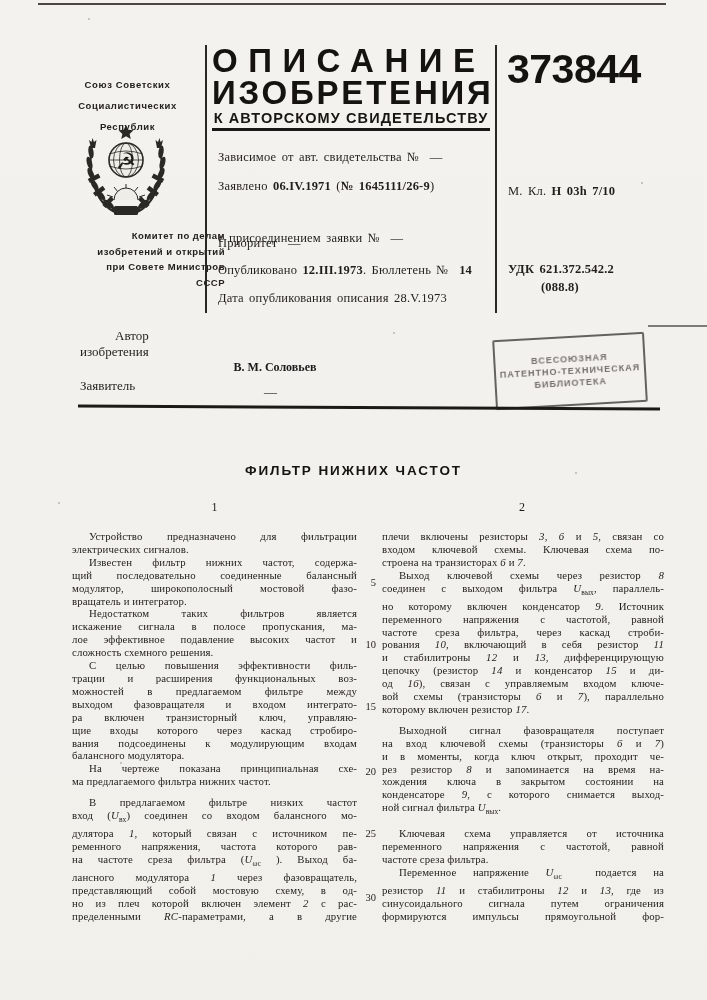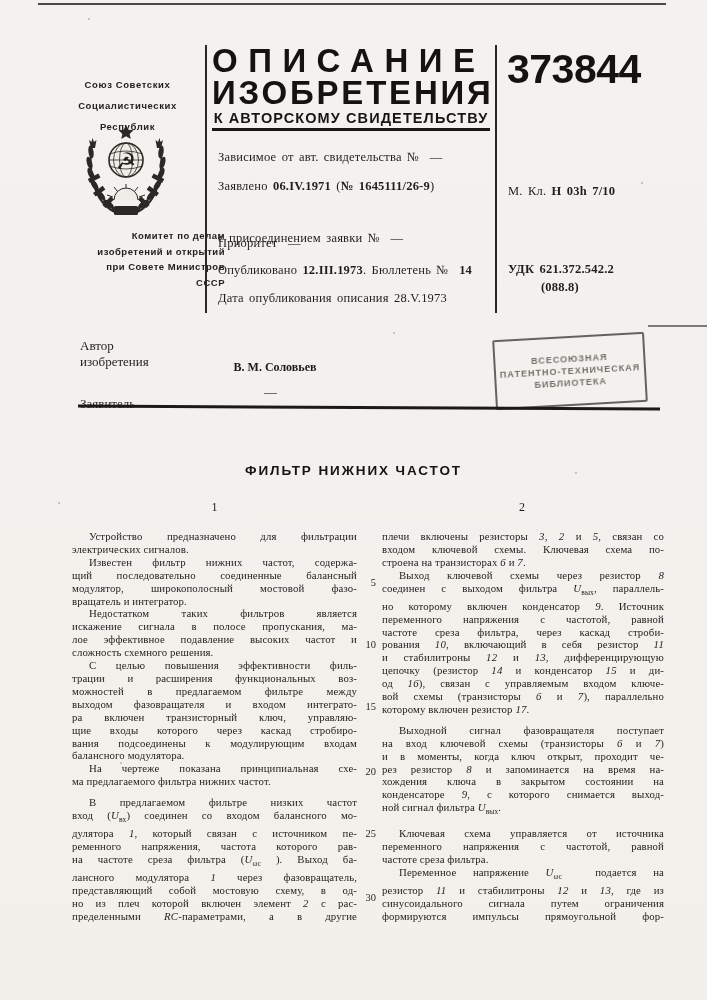--- a/index.html
+++ b/index.html
@@ -146,26 +146,26 @@
   <div class="abs serif field" style="top:179px;">Заявлено <b>06.IV.1971</b> (<b>№ 1645111/26-9</b>)</div>
   <div class="abs serif field" style="top:208px;margin-top:23px;">с присоединением заявки №&nbsp;&nbsp;—</div>
   <div class="abs serif field" style="top:236px;">Приоритет&nbsp;&nbsp;—</div>
   <div class="abs serif field" style="top:263px;">Опубликовано <b>12.III.1973</b>. Бюллетень №&nbsp;&nbsp;<b>14</b></div>
   <div class="abs serif field" style="top:291px;">Дата опубликования описания 28.V.1973</div>
 
   <div class="abs serif rfield" style="top:184px;">М. Кл. <b>Н 03h 7/10</b></div>
   <div class="abs serif rfield" style="top:262px;font-weight:bold;">УДК <b>621.372.542.2</b></div>
   <div class="abs serif rfield" style="top:280px;left:541px;"><b>(088.8)</b></div>
 
-  <div class="abs serif auth-label" style="top:338px;line-height:16px;">
+  <div class="abs serif auth-label" style="top:328px;line-height:16px;text-align:right;">
       <div>Автор</div>
       <div>изобретения</div>
     </div>
   <div id="author-name" class="abs serif">В. М. Соловьев</div>
-  <div class="abs serif auth-label" style="top:396px;">Заявитель</div>
+  <div class="abs serif auth-label" style="top:378px;">Заявитель</div>
   <div id="applicant-value" class="abs serif">—</div>
 
   <div id="stamp" class="abs">
       <div class="stamp-line">ВСЕСОЮЗНАЯ</div>
       <div class="stamp-line">ПАТЕНТНО-ТЕХНИЧЕСКАЯ</div>
       <div class="stamp-line">БИБЛИОТЕКА</div>
     </div>
 
   <div id="authors-rule" class="abs"></div>
 
@@ -199,21 +199,21 @@
       <div class="bl">вход (<i>U</i><sub>вх</sub>) соединен со входом балансного мо-</div>
       <div class="bl">дулятора <i>1</i>, который связан с источником пе-</div>
       <div class="bl">ременного напряжения, частота которого рав-</div>
       <div class="bl">на частоте среза фильтра (<i>U</i><sub>ωc</sub> ). Выход ба-</div>
       <div class="bl">лансного модулятора <i>1</i> через фазовращатель,</div>
       <div class="bl">представляющий собой мостовую схему, в од-</div>
       <div class="bl">но из плеч которой включен элемент <i>2</i> с рас-</div>
       <div class="bl">пределенными <i>RC</i>-параметрами, а в другие</div>
     </div>
   <div id="body-col-right" class="abs serif bodycol">
-      <div class="bl">плечи включены резисторы <i>3, 2</i> и <i>5</i>, связан со</div>
+      <div class="bl">плечи включены резисторы <i>3, 6</i> и <i>5</i>, связан со</div>
       <div class="bl">входом ключевой схемы. Ключевая схема по-</div>
       <div class="bl lst">строена на транзисторах <i>6</i> и <i>7</i>.</div>
       <div class="bl ind">Выход ключевой схемы через резистор <i>8</i></div>
       <div class="bl">соединен с выходом фильтра <i>U</i><sub>вых</sub>, параллель-</div>
       <div class="bl">но которому включен конденсатор <i>9</i>. Источник</div>
       <div class="bl">переменного напряжения с частотой, равной</div>
       <div class="bl">частоте среза фильтра, через каскад строби-</div>
       <div class="bl">рования <i>10</i>, включающий в себя резистор <i>11</i></div>
       <div class="bl">и стабилитроны <i>12</i> и <i>13</i>, дифференцирующую</div>
       <div class="bl">цепочку (резистор <i>14</i> и конденсатор <i>15</i> и ди-</div>

